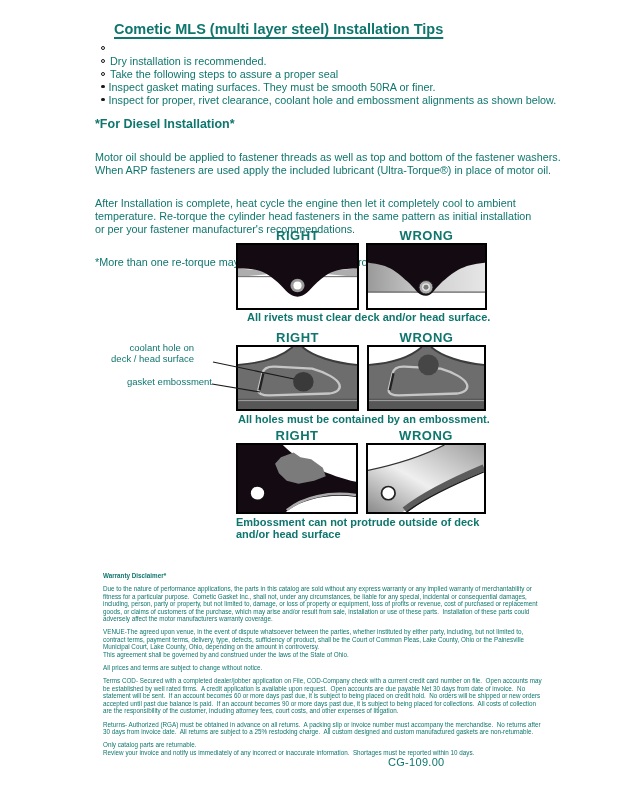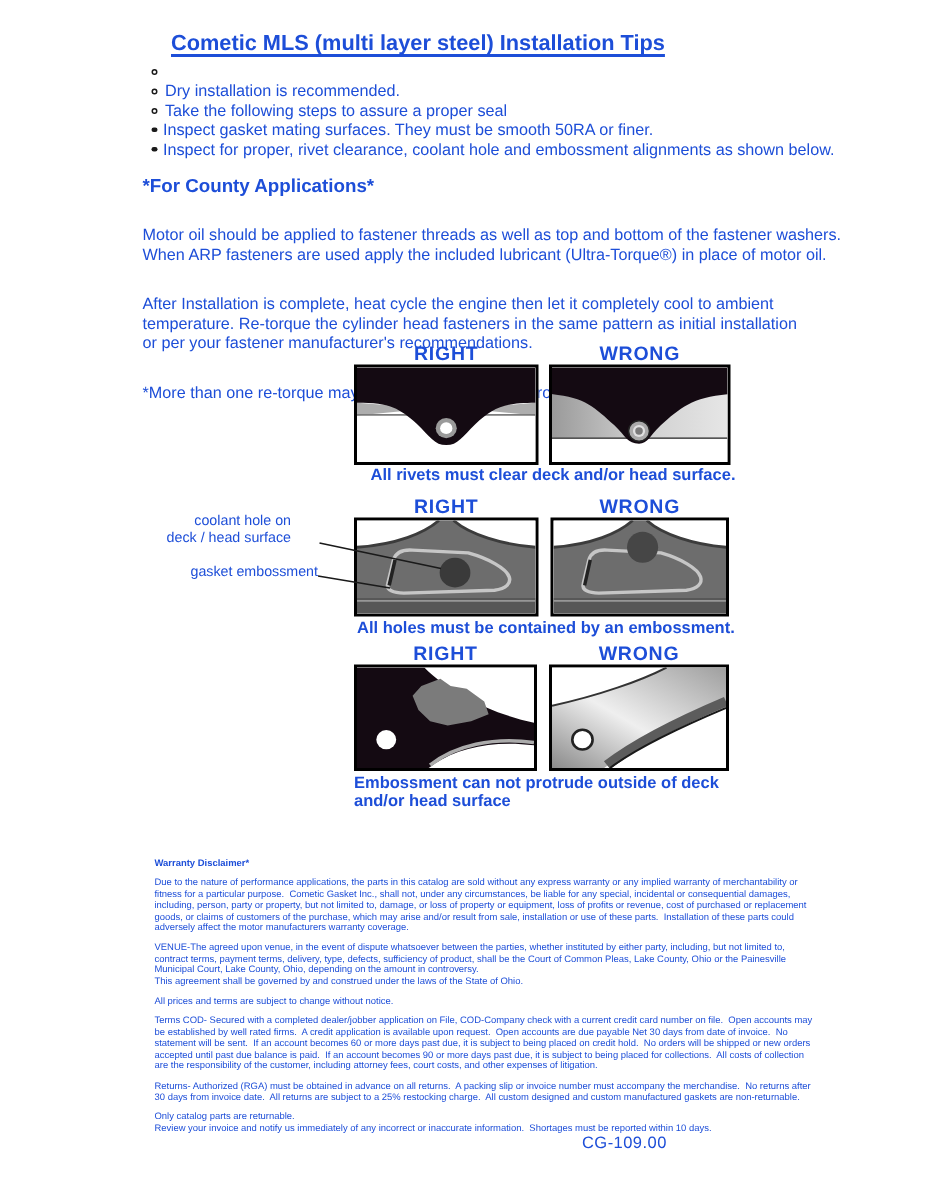--- a/index.html
+++ b/index.html
@@ -1,19 +1,19 @@
 <!DOCTYPE html>
 <html><head>
 <meta charset="utf-8">
 <style>
   * { margin:0; padding:0; box-sizing:border-box; }
   html,body { background:#ffffff; }
   .page {
     position:relative; width:618px; height:800px; background:#ffffff;
-    font-family:"Liberation Sans", sans-serif; color:#1d4ed8; overflow:hidden;
+    font-family:"Liberation Sans", sans-serif; color:#0f766e; overflow:hidden;
   }
   .title {
     position:absolute; left:114px; top:21px;
     font-size:14.5px; font-weight:bold;
     text-decoration:underline; text-decoration-thickness:1.8px; text-underline-offset:3px;
     white-space:nowrap;
   }
   .tips { position:absolute; left:101px; top:41px; font-size:10.8px; }
   .tip-line { display:flex; align-items:center; height:13px; white-space:nowrap; }
   .o-marker { width:4px; height:4px; border:1.1px solid #1a1a1a; border-radius:50%; margin-right:5px; flex:0 0 auto; }
@@ -61,21 +61,21 @@
       <span class="dot-marker"></span>
       <span>Inspect gasket mating surfaces.  They must be smooth 50RA or finer.</span>
     </div>
     <div class="tip-line sub">
       <span class="dot-marker"></span>
       <span>Inspect for proper, rivet clearance, coolant hole and embossment alignments as shown below.</span>
     </div>
   </div>
 
   <div class="diesel">
-    <div class="diesel-heading">*For County Applications*</div>
+    <div class="diesel-heading">*For Diesel Installation*</div>
     <p>Motor oil should be applied to fastener threads as well as top and bottom of the fastener washers.
 When ARP fasteners are used apply the included lubricant (Ultra-Torque®) in place of motor oil.</p>
     <p>After Installation is complete, heat cycle the engine then let it completely cool to ambient
 temperature. Re-torque the cylinder head fasteners in the same pattern as initial installation
 or per your fastener manufacturer's recommendations.</p>
     <p>*More than one re-torque may be required to achieve proper fastener stretch*</p>
   </div>
 
   <div class="dlabel" style="left:236px; top:228px; width:123px;">RIGHT</div>
   <div class="dlabel" style="left:366px; top:228px; width:121px;">WRONG</div>

